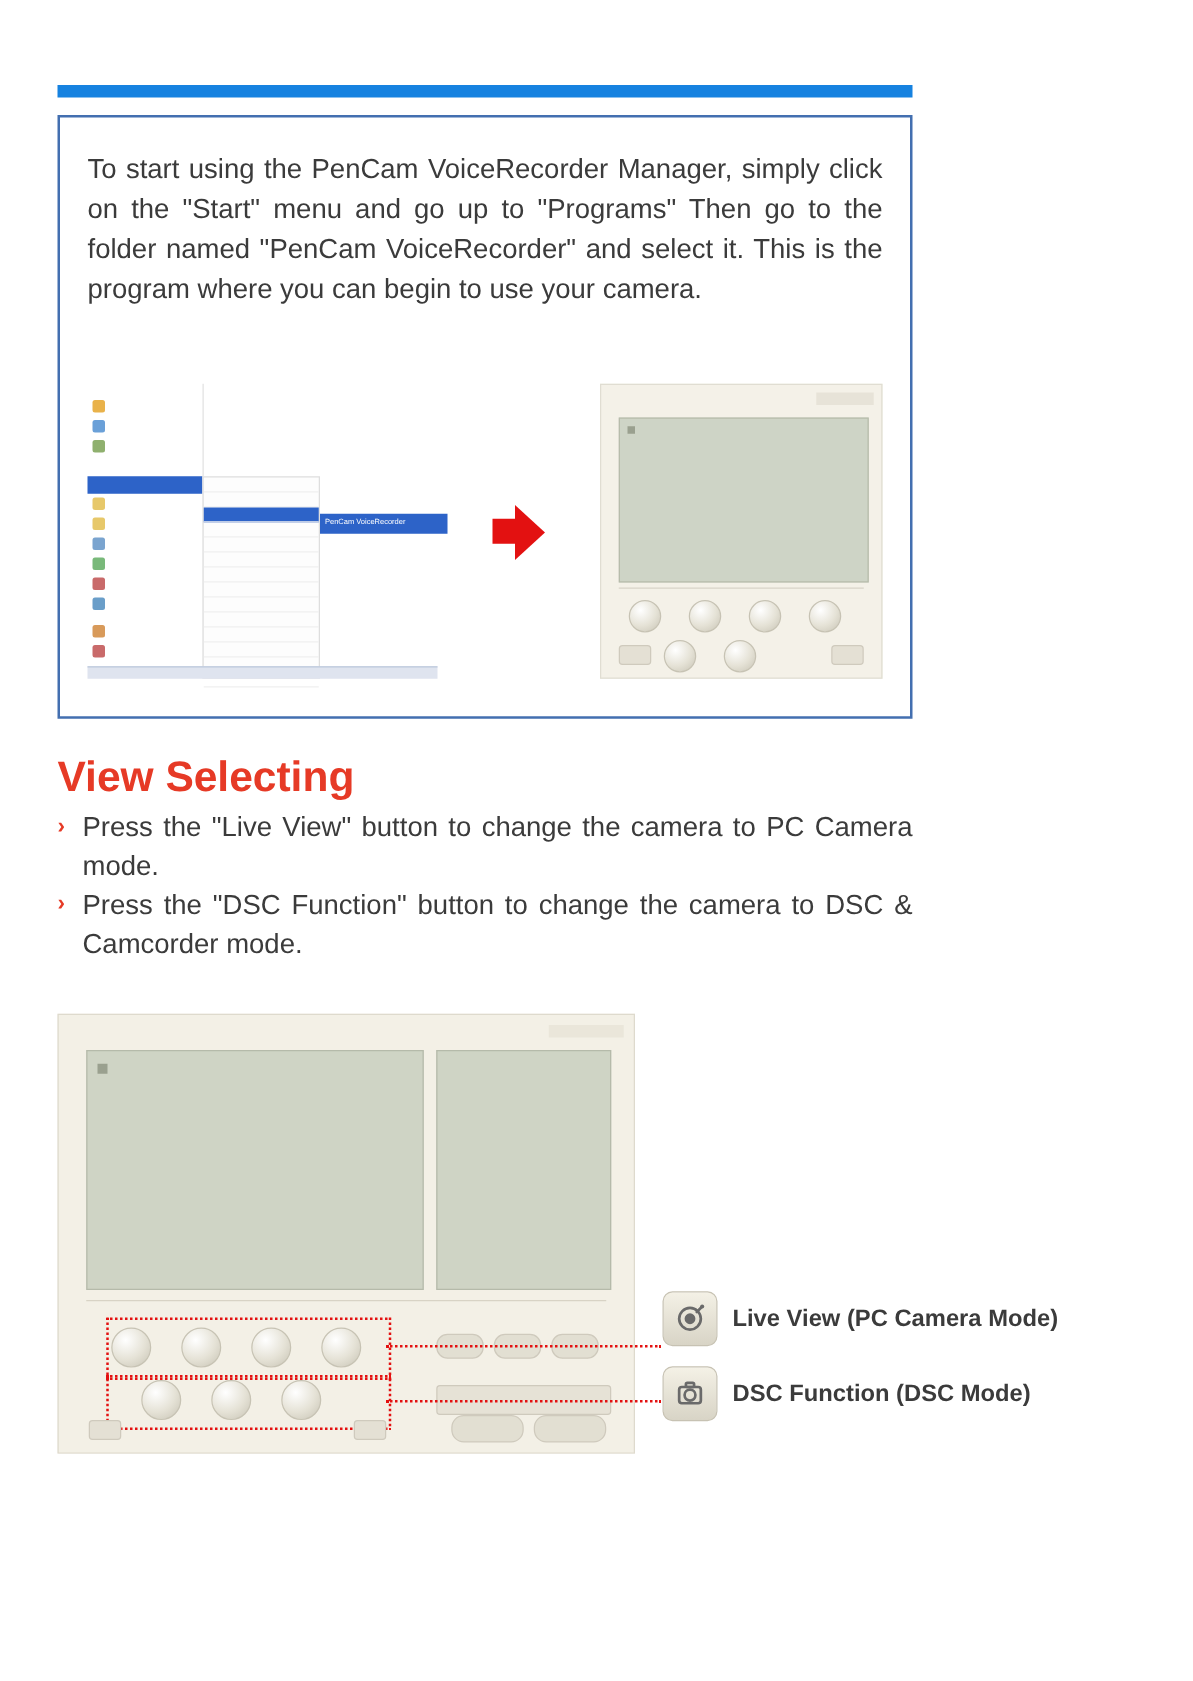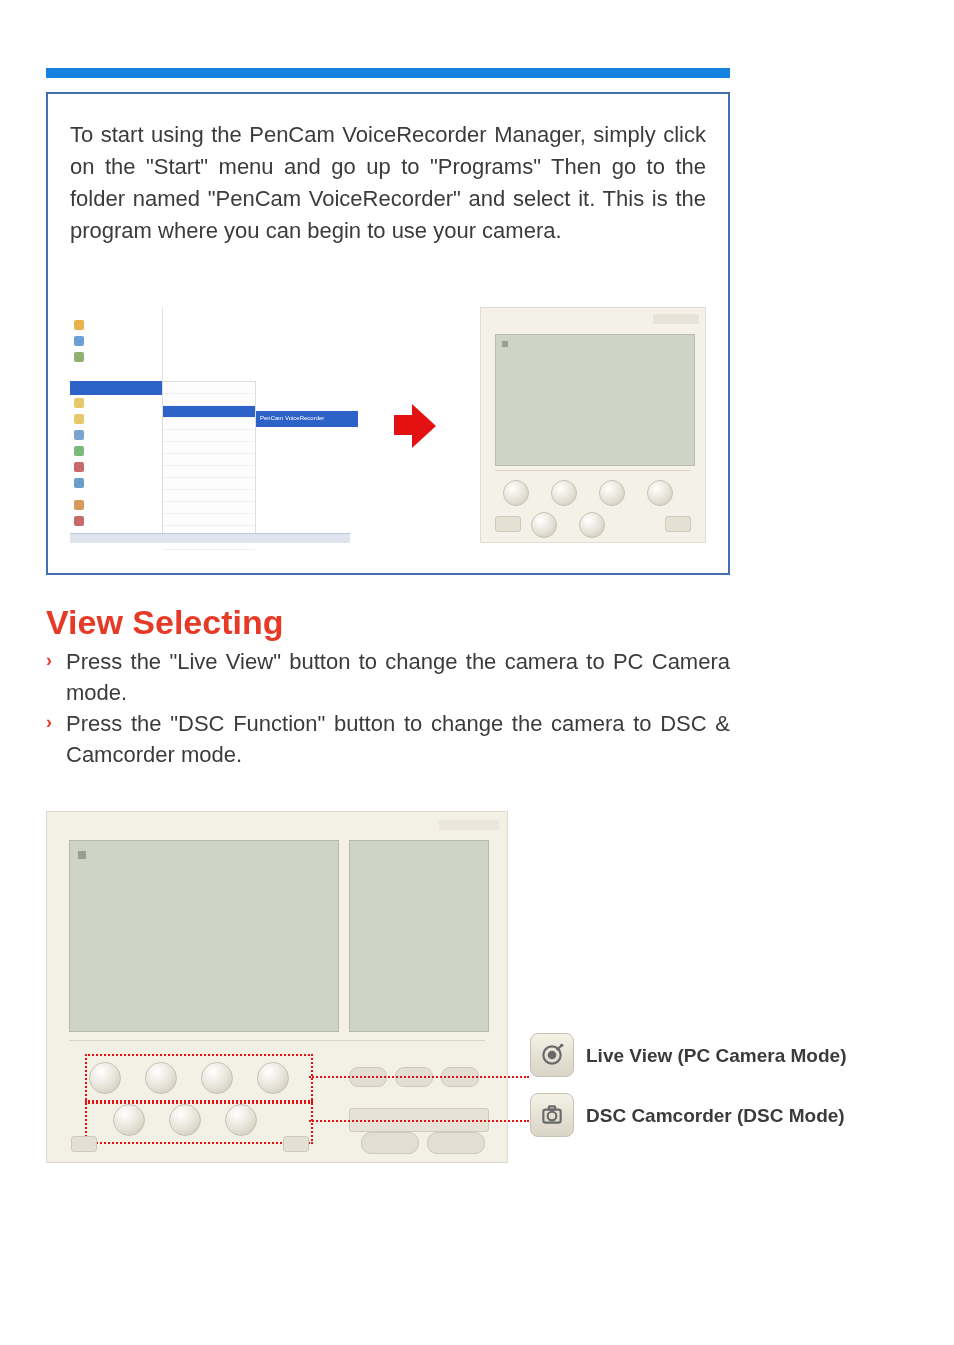--- a/index.html
+++ b/index.html
@@ -390,16 +390,16 @@
       </div>
       <div class="clabel" style="top:234px; left:56px;">Live View (PC Camera Mode)</div>
 
       <div class="cicon" style="top:282px; left:0;">
         <svg viewBox="0 0 24 24" fill="none" stroke="#6a6a6a" stroke-width="2">
           <rect x="4" y="7" width="16" height="12" rx="2"></rect>
           <circle cx="12" cy="13" r="4"></circle>
           <rect x="9" y="4" width="6" height="3" rx="1"></rect>
         </svg>
       </div>
-      <div class="clabel" style="top:294px; left:56px;">DSC Camcorder (DSC Mode)</div>
+      <div class="clabel" style="top:294px; left:56px;">DSC Function (DSC Mode)</div>
     </div>
   </div>
 </div>
 
 </body></html>

